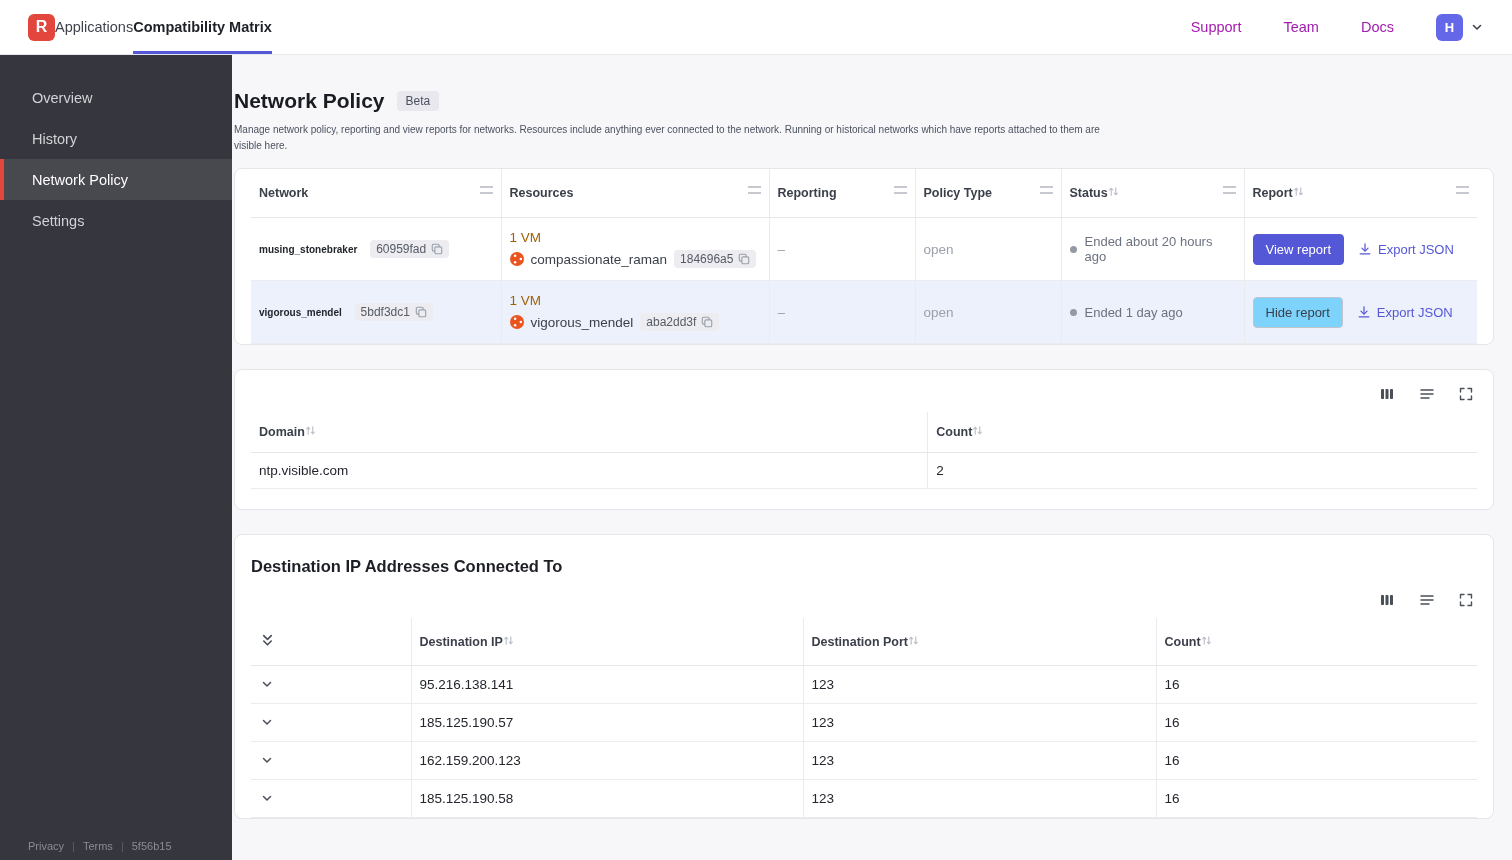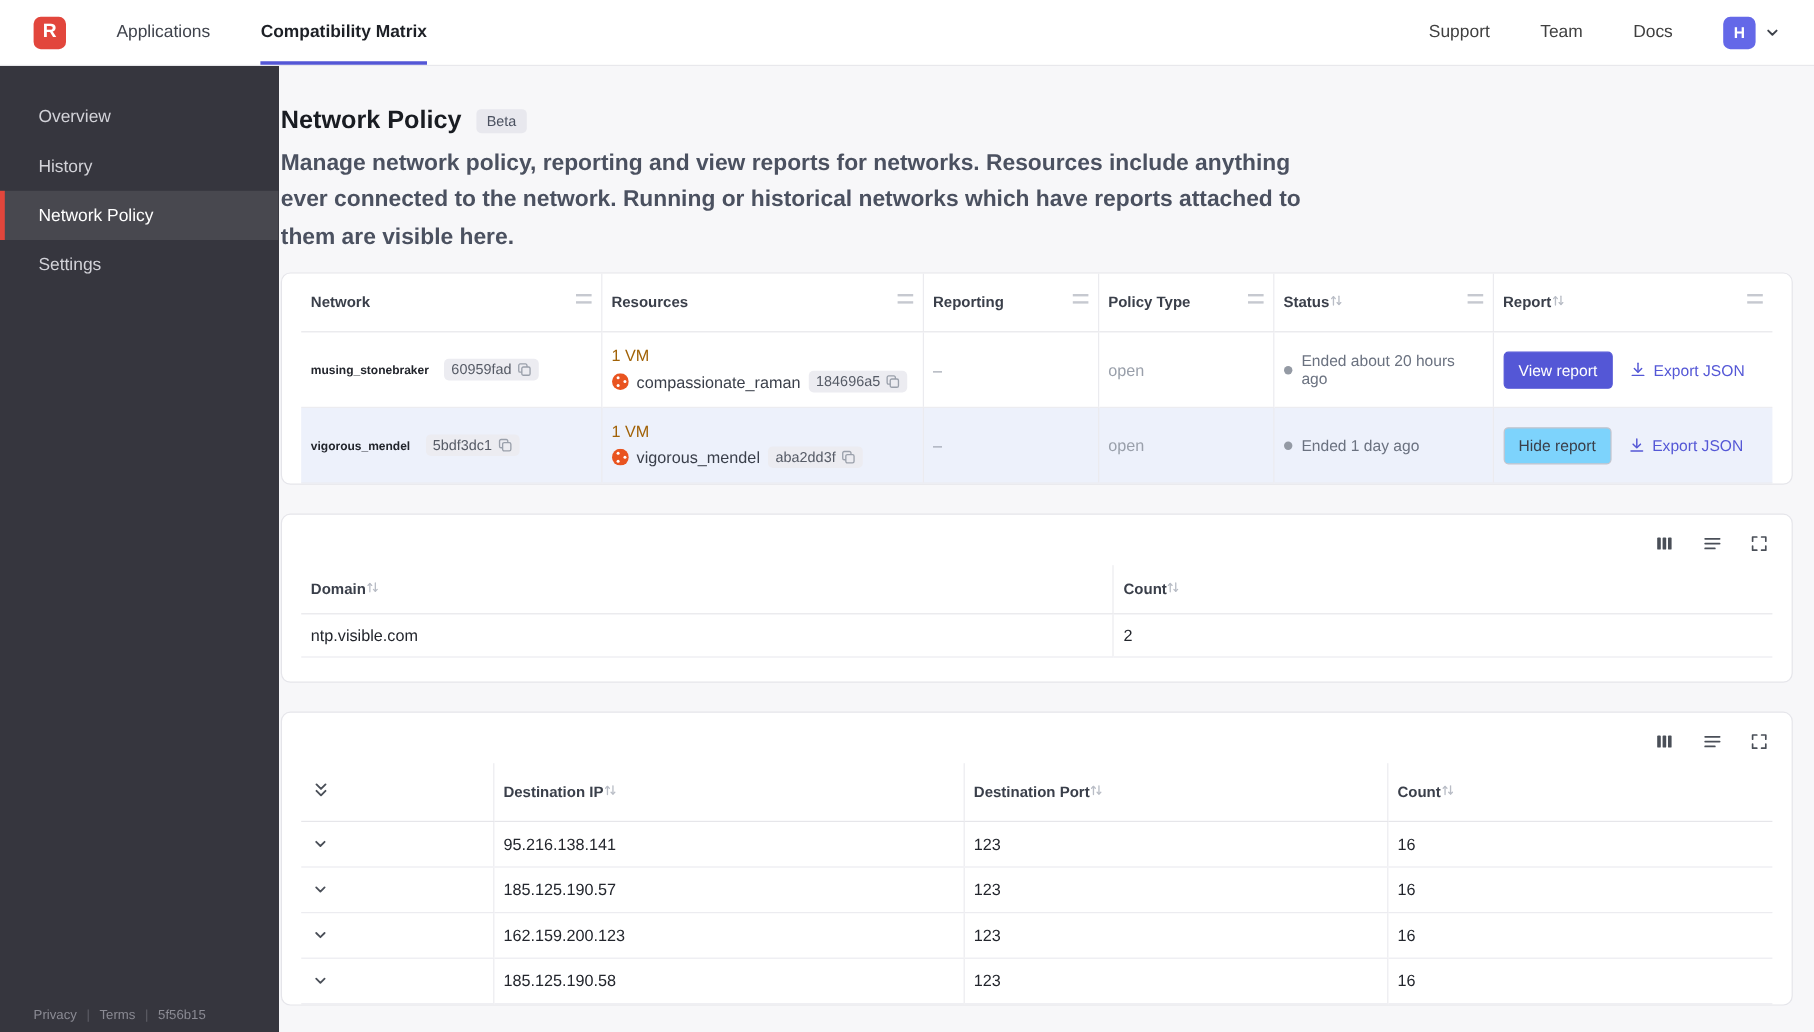--- a/index.html
+++ b/index.html
@@ -6,47 +6,47 @@
   html,body { width:1512px; height:860px; overflow:hidden; background:#f7f7f9;
     font-family:"Liberation Sans", sans-serif; color:#23262d; }
 
   
   .navbar { height:55px; background:#fff; border-bottom:1px solid #e8e8ec;
     display:flex; align-items:stretch; padding:0 28px; position:relative; z-index:5; }
   .nav-left { display:flex; align-items:stretch; }
   .logo { width:27px; height:27px; background:#e2463c; border-radius:6px; color:#fff;
     font-weight:700; font-size:16px; display:flex; align-items:center; justify-content:center;
     align-self:center; }
-  .nav-item { display:flex; align-items:center; margin-left:42px; font-size:14.5px;
+  .nav-item { display:flex; align-items:center; font-size:14.5px;
     color:#3f434c; cursor:pointer; }
   .nav-item.active { font-weight:700; color:#1d2026; box-shadow:inset 0 -3px 0 #5457d6; }
   .nav-right { margin-left:auto; display:flex; align-items:center; gap:42px; }
-  .nav-right .nav-link { font-size:14.5px; color:#404040; cursor:pointer; }
+  .nav-right .nav-link { font-size:14.5px; color:#a21caf; cursor:pointer; }
   .avatar-wrap { display:flex; align-items:center; gap:7px; }
   .avatar { width:27px; height:27px; background:#6468e8; border-radius:6px; color:#fff;
     font-size:13px; font-weight:700; display:flex; align-items:center; justify-content:center; }
 
   
   .sidebar { position:fixed; top:55px; left:0; bottom:0; width:232px; background:#36363e;
     padding-top:22px; }
   .side-item { height:41px; display:flex; align-items:center; padding-left:28px;
     color:#d2d2d8; font-size:14.5px; cursor:pointer; border-left:4px solid transparent; }
   .side-item.active { background:#48484f; color:#fff; border-left:4px solid #e2463c; }
   .side-footer { position:absolute; bottom:8px; left:28px; font-size:11px; color:#8b8b94;
     display:flex; gap:8px; align-items:center; }
   .side-footer .sep { color:#5f5f68; }
 
   
   .main { margin-left:216px; height:805px; overflow:hidden; padding:34px 18px 0 18px; }
   .page-head { display:flex; align-items:center; gap:12px; }
   .page-title { font-size:21px; font-weight:700; color:#191c22; }
   .beta-badge { background:#e8e8ee; color:#4b5160; font-size:12px; padding:3px 9px;
     border-radius:4px; }
-  .page-desc { margin-top:9px; font-size:19px; line-height:1.6; color:#4b5160;
-    max-width:880px;font-weight:bold; }
+  .page-desc { margin-top:9px; font-size:10px; line-height:1.6; color:#4b5160;
+    max-width:880px; }
 
   .card { background:#fff; border:1px solid #e5e5ea; border-radius:8px; margin-top:14px;
     padding:0 16px; }
   .card + .card, .card.spaced { margin-top:24px; }
 
   table { width:100%; border-collapse:collapse; table-layout:fixed; }
   th, td { text-align:left; vertical-align:middle; }
   .col-sep { border-left:1px solid #ebebef; }
   th { padding:17px 8px; border-bottom:1px solid #e6e6ea; }
   .th-inner { display:flex; gap:0; font-size:12.5px; font-weight:700;
@@ -399,20 +399,21 @@
       <tbody>
         <tr>
           <td>ntp.visible.com</td>
           <td class="col-sep">2</td>
         </tr>
       </tbody>
     </table>
   </section>
 
   <section class="card spaced">
+    <h2 class="section-title">Destination IP Addresses Connected To</h2>
     <div class="card-toolbar">
       <span class="tool-ic">
           <svg width="16" height="16" viewBox="0 0 16 16" fill="#4a4f58">
             <rect x="2" y="3" width="3" height="10" rx="0.8"></rect>
             <rect x="6.5" y="3" width="3" height="10" rx="0.8"></rect>
             <rect x="11" y="3" width="3" height="10" rx="0.8"></rect>
           </svg>
         </span>
       <span class="tool-ic">
           <svg width="16" height="16" viewBox="0 0 16 16" fill="none" stroke="#4a4f58" stroke-width="1.5" stroke-linecap="round">

